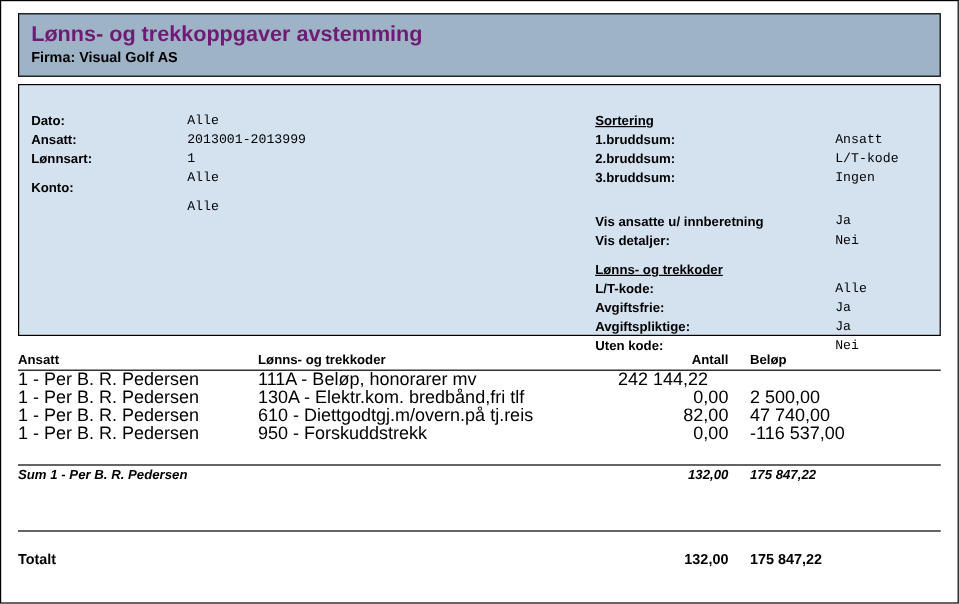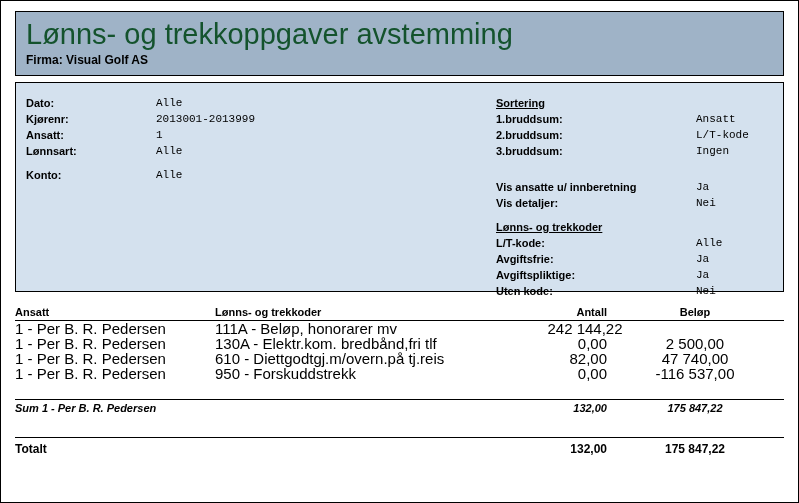--- a/index.html
+++ b/index.html
@@ -13,40 +13,40 @@
     color: #000;
     border: 1px solid #000;
   }
   .header-box {
     background: #9fb3c7;
     border: 1px solid #000;
     padding: 6px 10px 8px 10px;
     margin-bottom: 6px;
   }
   .title {
-    font-size: 29px;
-    font-weight: normal;
-    color: #14532d;
+    font-size: 18px;
+    font-weight: bold;
+    color: #701a75;
   }
   .subtitle {
     font-size: 12px;
     font-weight: bold;
     margin-top: 2px;
   }
   .params-box {
     background: #d4e1ee;
     border: 1px solid #000;
     padding: 8px 10px 10px 10px;
     margin-bottom: 14px;
     position: relative;
     min-height: 210px;
   }
   .params-col {
     position: absolute;
-    top: 12px;
+    top: 22px;
   }
   .col-label-left { left: 10px; width: 120px; }
   .col-val-left { left: 140px; width: 180px; }
   .col-label-right { left: 480px; width: 180px; }
   .col-val-right { left: 680px; width: 80px; }
   .prow { height: 16px; line-height: 16px; font-size: 11px; font-weight: bold; }
   .prow.gap { height: 24px; }
   .underline { text-decoration: underline; }
   .normal { font-weight: normal; font-family: Liberation Mono, monospace; }
 
@@ -59,52 +59,51 @@
     font-size: 11px;
   }
   .trow {
     display: flex;
     font-size: 15px;
     line-height: 15px;
   }
   .c-ansatt { width: 200px; }
   .c-kode { width: 300px; }
   .c-antall { width: 110px; text-align: right; padding-right: 18px;}
-  .c-belop { width: 140px; text-align: center; }
+  .c-belop { width: 140px; text-align: left; }
   .sum-row {
     display: flex;
     font-style: italic;
     font-weight: bold;
     border-top: 1px solid #000;
     padding-top: 2px;
     font-size: 11px;
     margin-top: 18px;
   }
   .total-row {
     display: flex;
     font-weight: bold;
     border-top: 1px solid #000;
-    padding-top: 4px;
-    margin-top: 23px;
+    padding-top: 16px;
+    margin-top: 40px;
     font-size: 12px;
   }
 </style>
 </head>
 <body>
 
 <div class="header-box">
   <div class="title">Lønns- og trekkoppgaver avstemming</div>
   <div class="subtitle">Firma: Visual Golf AS</div>
 </div>
 
 <div class="params-box">
 
   <div class="params-col col-label-left">
     <div class="prow">Dato:</div>
-    <div class="prow">Kjørenr:</div>
     <div class="prow">Ansatt:</div>
     <div class="prow gap">Lønnsart:</div>
     <div class="prow">Konto:</div>
   </div>
 
   <div class="params-col col-val-left">
     <div class="prow normal">Alle</div>
     <div class="prow normal">2013001-2013999</div>
     <div class="prow normal">1</div>
     <div class="prow gap normal">Alle</div>

